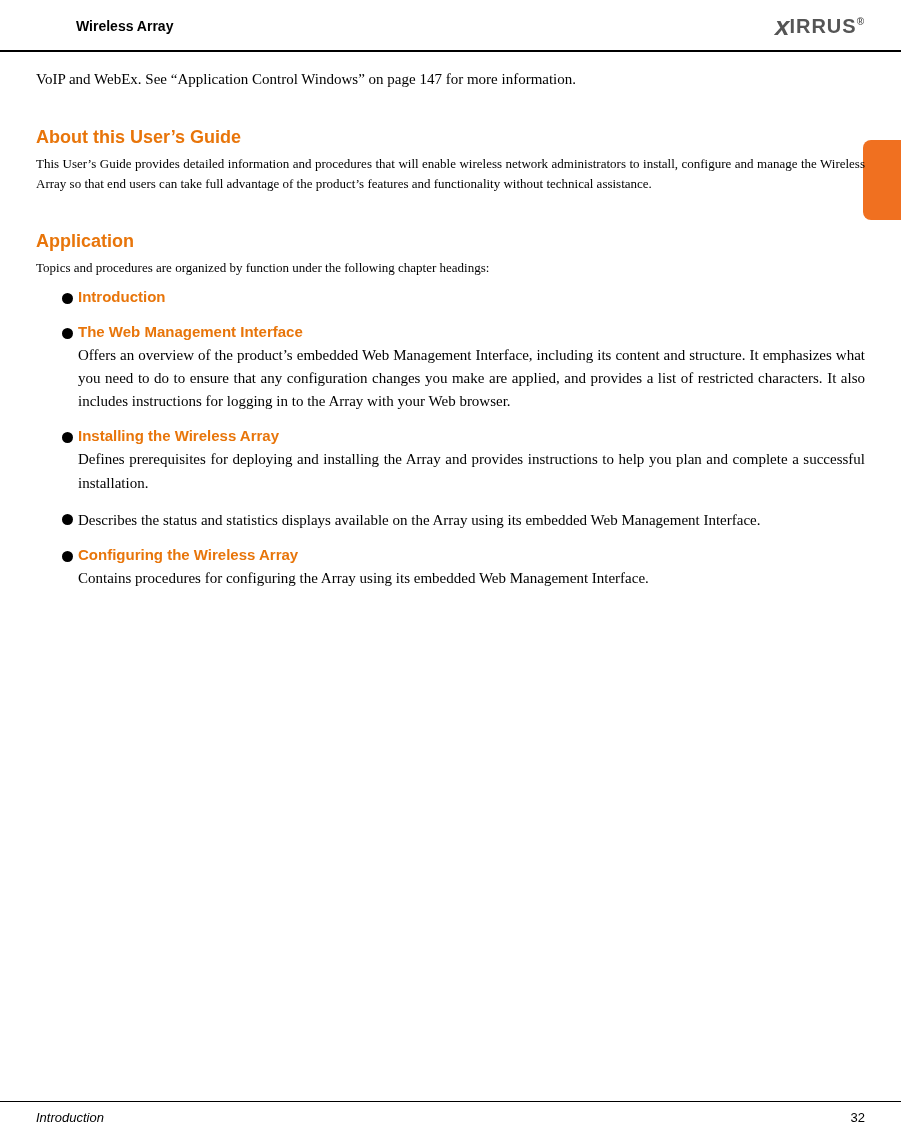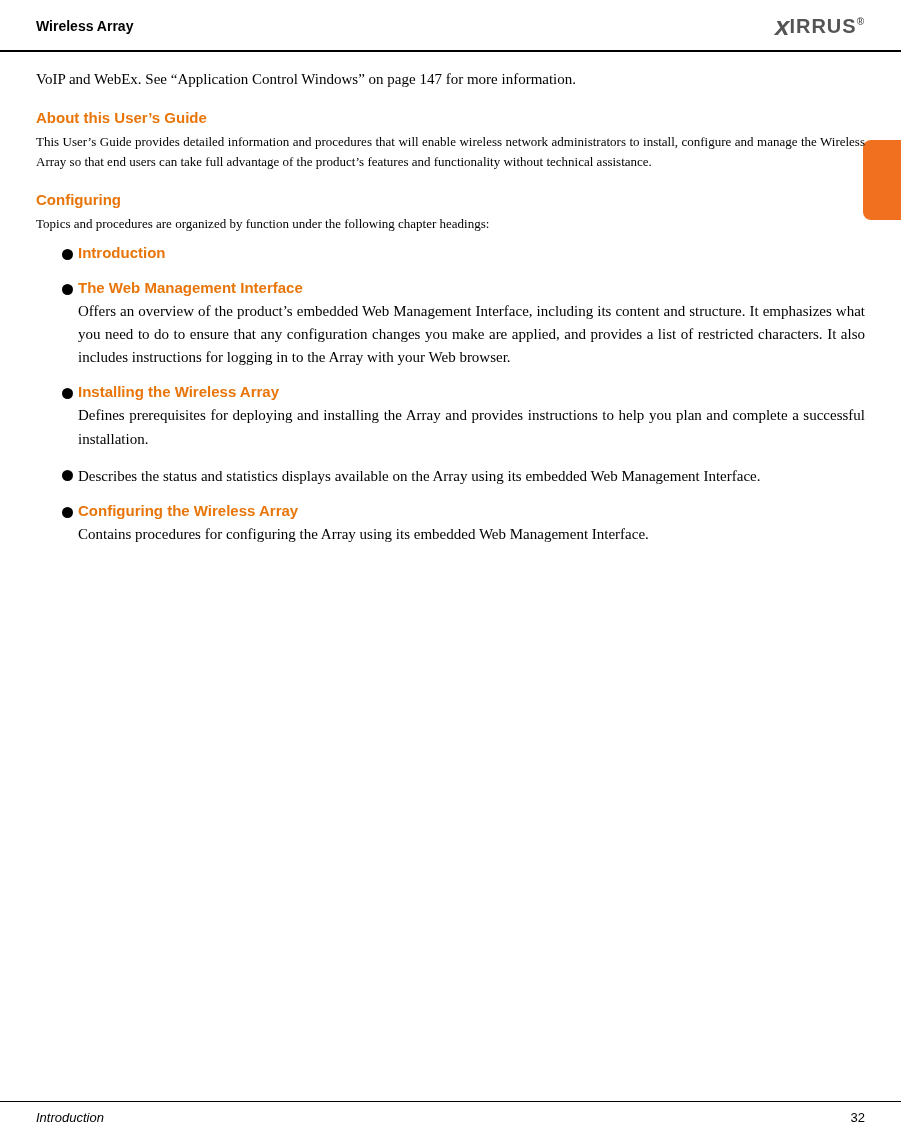--- a/index.html
+++ b/index.html
@@ -34,20 +34,21 @@
       padding: 10px 36px 8px 36px;
       border-bottom: 2px solid #000;
       height: 52px;
     }
 
     .header-title {
       font-family: Arial, sans-serif;
       font-size: 14px;
       font-weight: bold;
       color: #000;
+      margin-left: 40px;
     }
 
     
     .orange-tab {
       position: absolute;
       right: 0;
       top: 140px;
       width: 38px;
       height: 80px;
       background: #F07020;
@@ -63,24 +64,24 @@
 
     .intro-text {
       font-size: 15px;
       line-height: 1.55;
       text-align: justify;
       margin-bottom: 18px;
     }
 
     .section-heading {
       font-family: Arial, sans-serif;
-      font-size: 15px;
+      font-size: 18px;
       font-weight: bold;
       color: #E8750A;
-      margin-top: 18px;
+      margin-top: 36px;
       margin-bottom: 6px;
     }
 
     .section-body {
       font-size: 13px;
       line-height: 1.55;
       text-align: justify;
       margin-bottom: 10px;
     }
 
@@ -198,21 +199,21 @@
   <div class="content">
 
     <p class="intro-text">VoIP and WebEx. See “Application Control Windows” on page 147 for more information.</p>
 
     <div>
       <div class="section-heading">About this User’s Guide</div>
       <p class="section-body">This User’s Guide provides detailed information and procedures that will enable wireless network administrators to install, configure and manage the Wireless Array so that end users can take full advantage of the product’s features and functionality without technical assistance.</p>
     </div>
 
     <div>
-      <div class="section-heading">Configuring</div>
+      <div class="section-heading">Application</div>
       <p class="section-body">Topics and procedures are organized by function under the following chapter headings:</p>
 
       <div class="list-container">
 
         <div class="list-item">
           <div class="bullet">
             <div class="bullet-circle"></div>
           </div>
           <div class="list-content">
             <div class="list-item-heading">Introduction</div>

